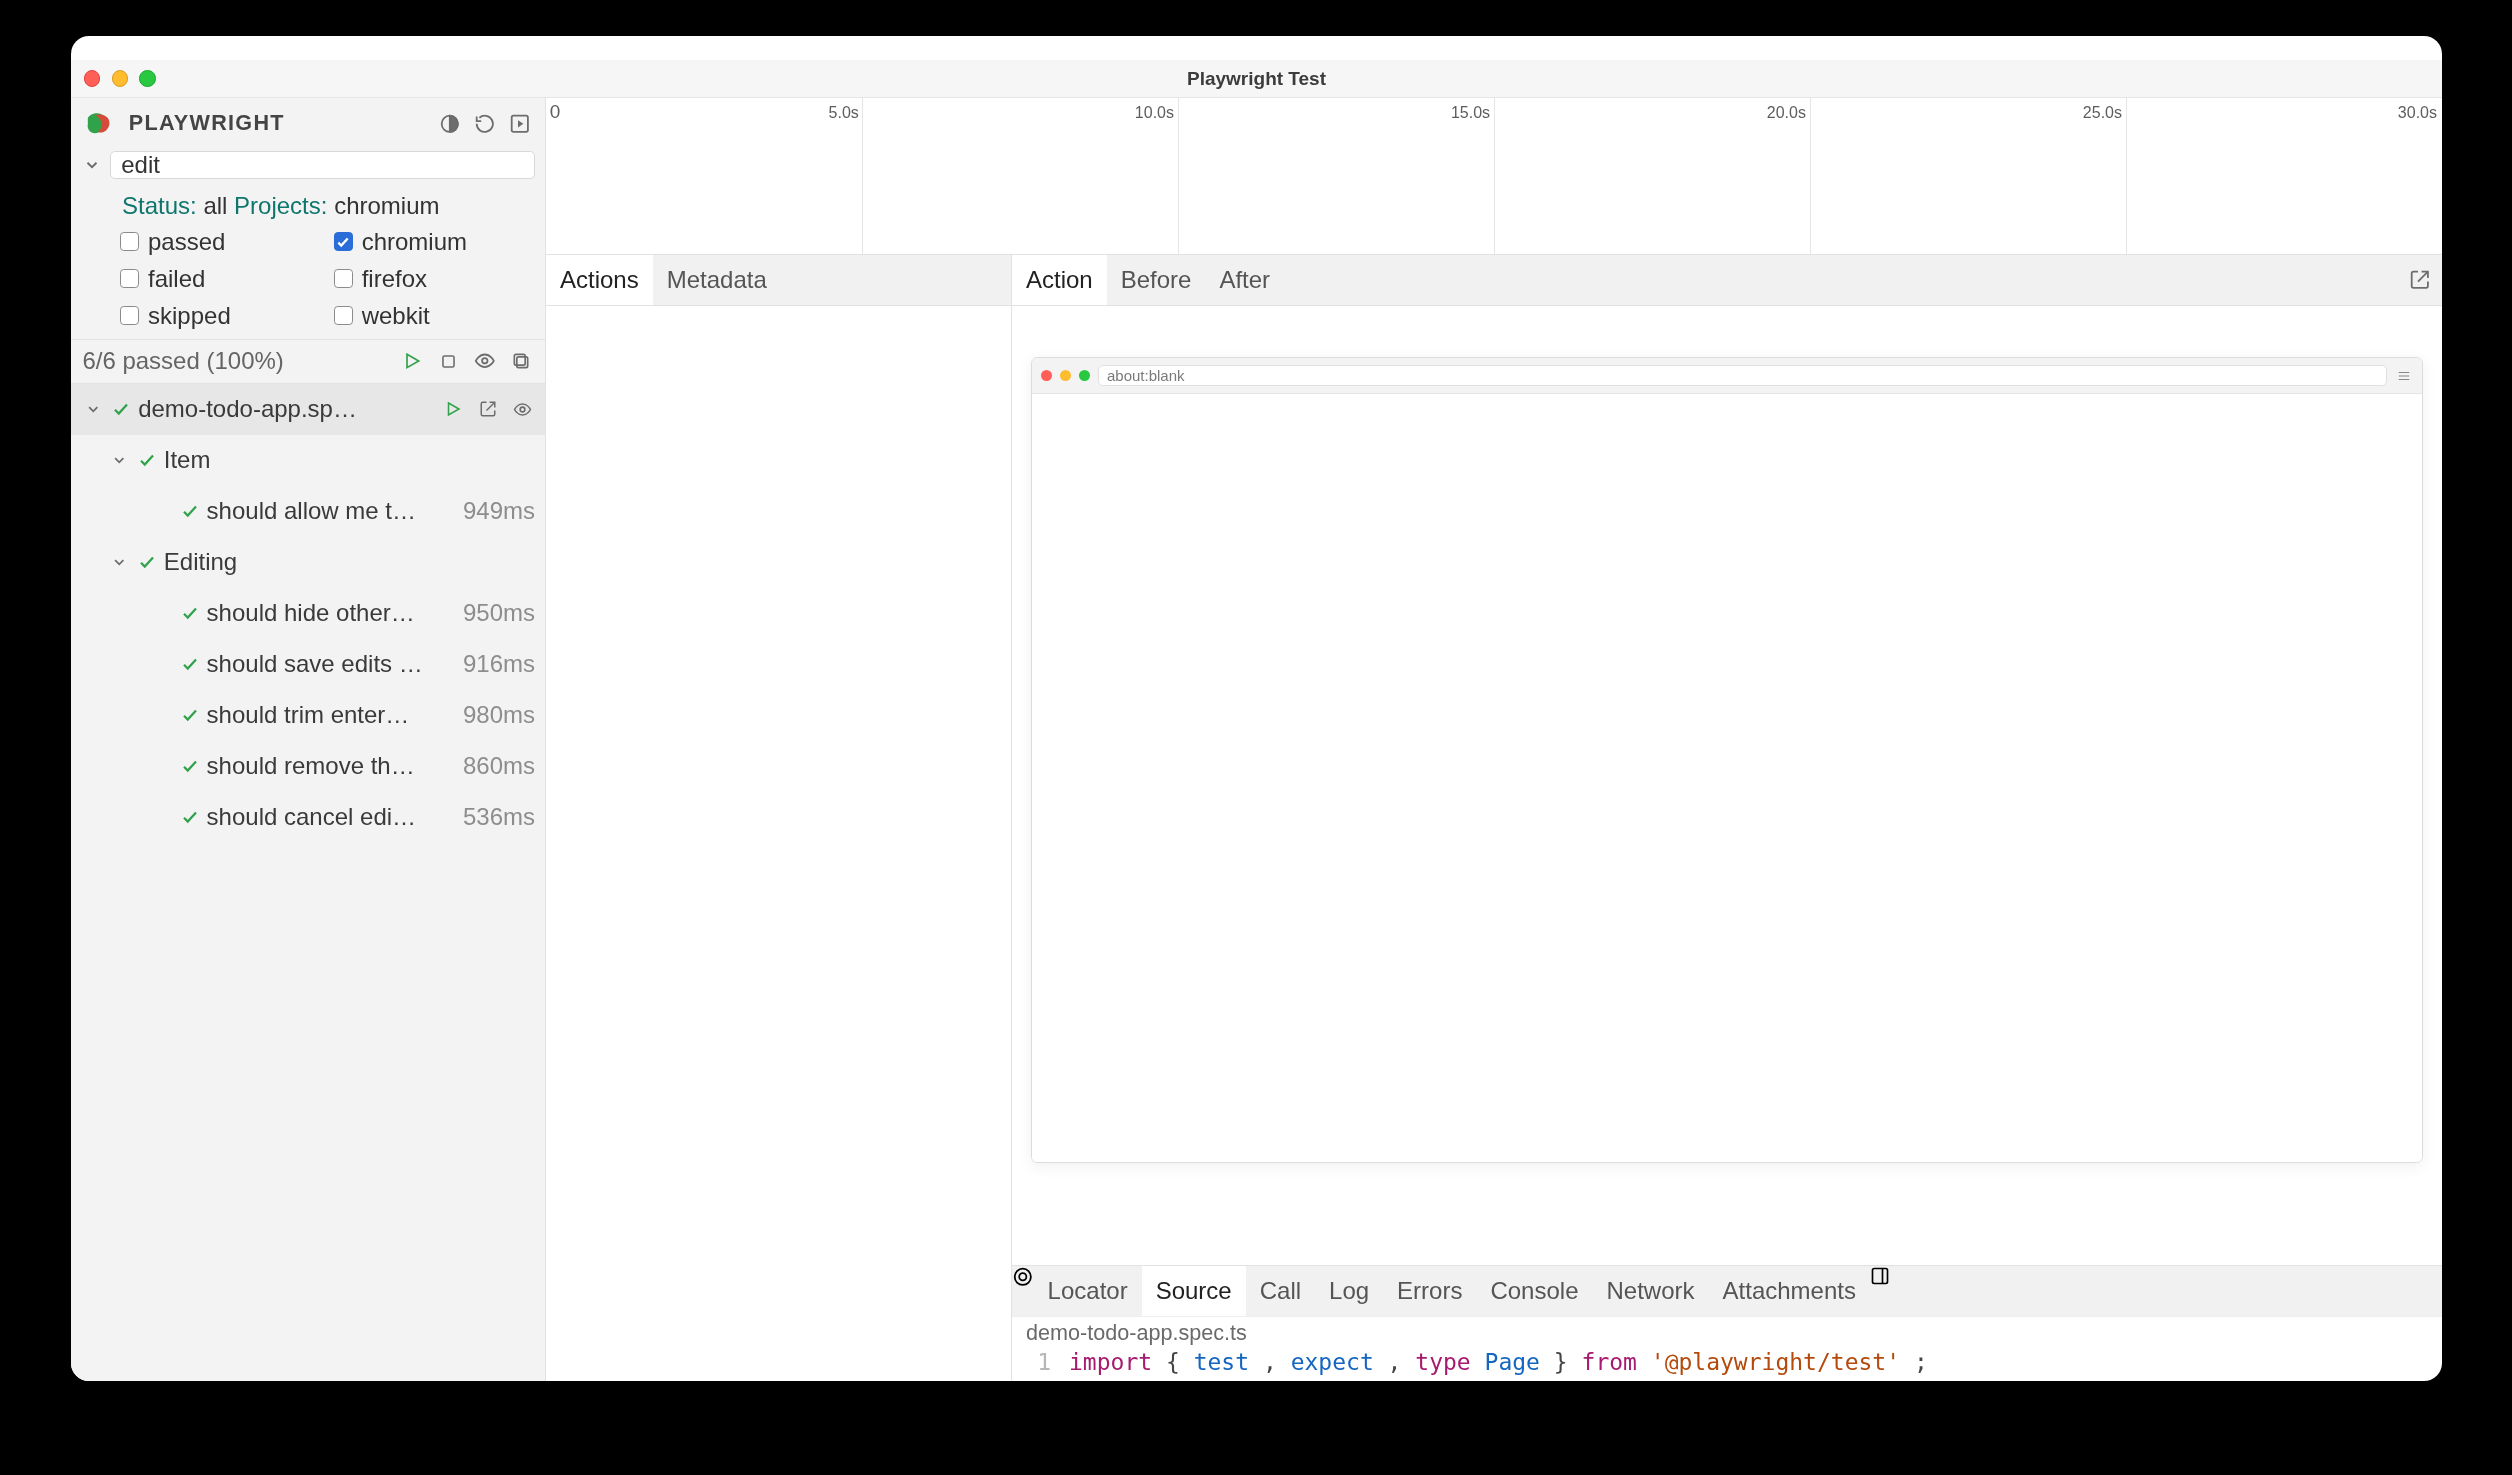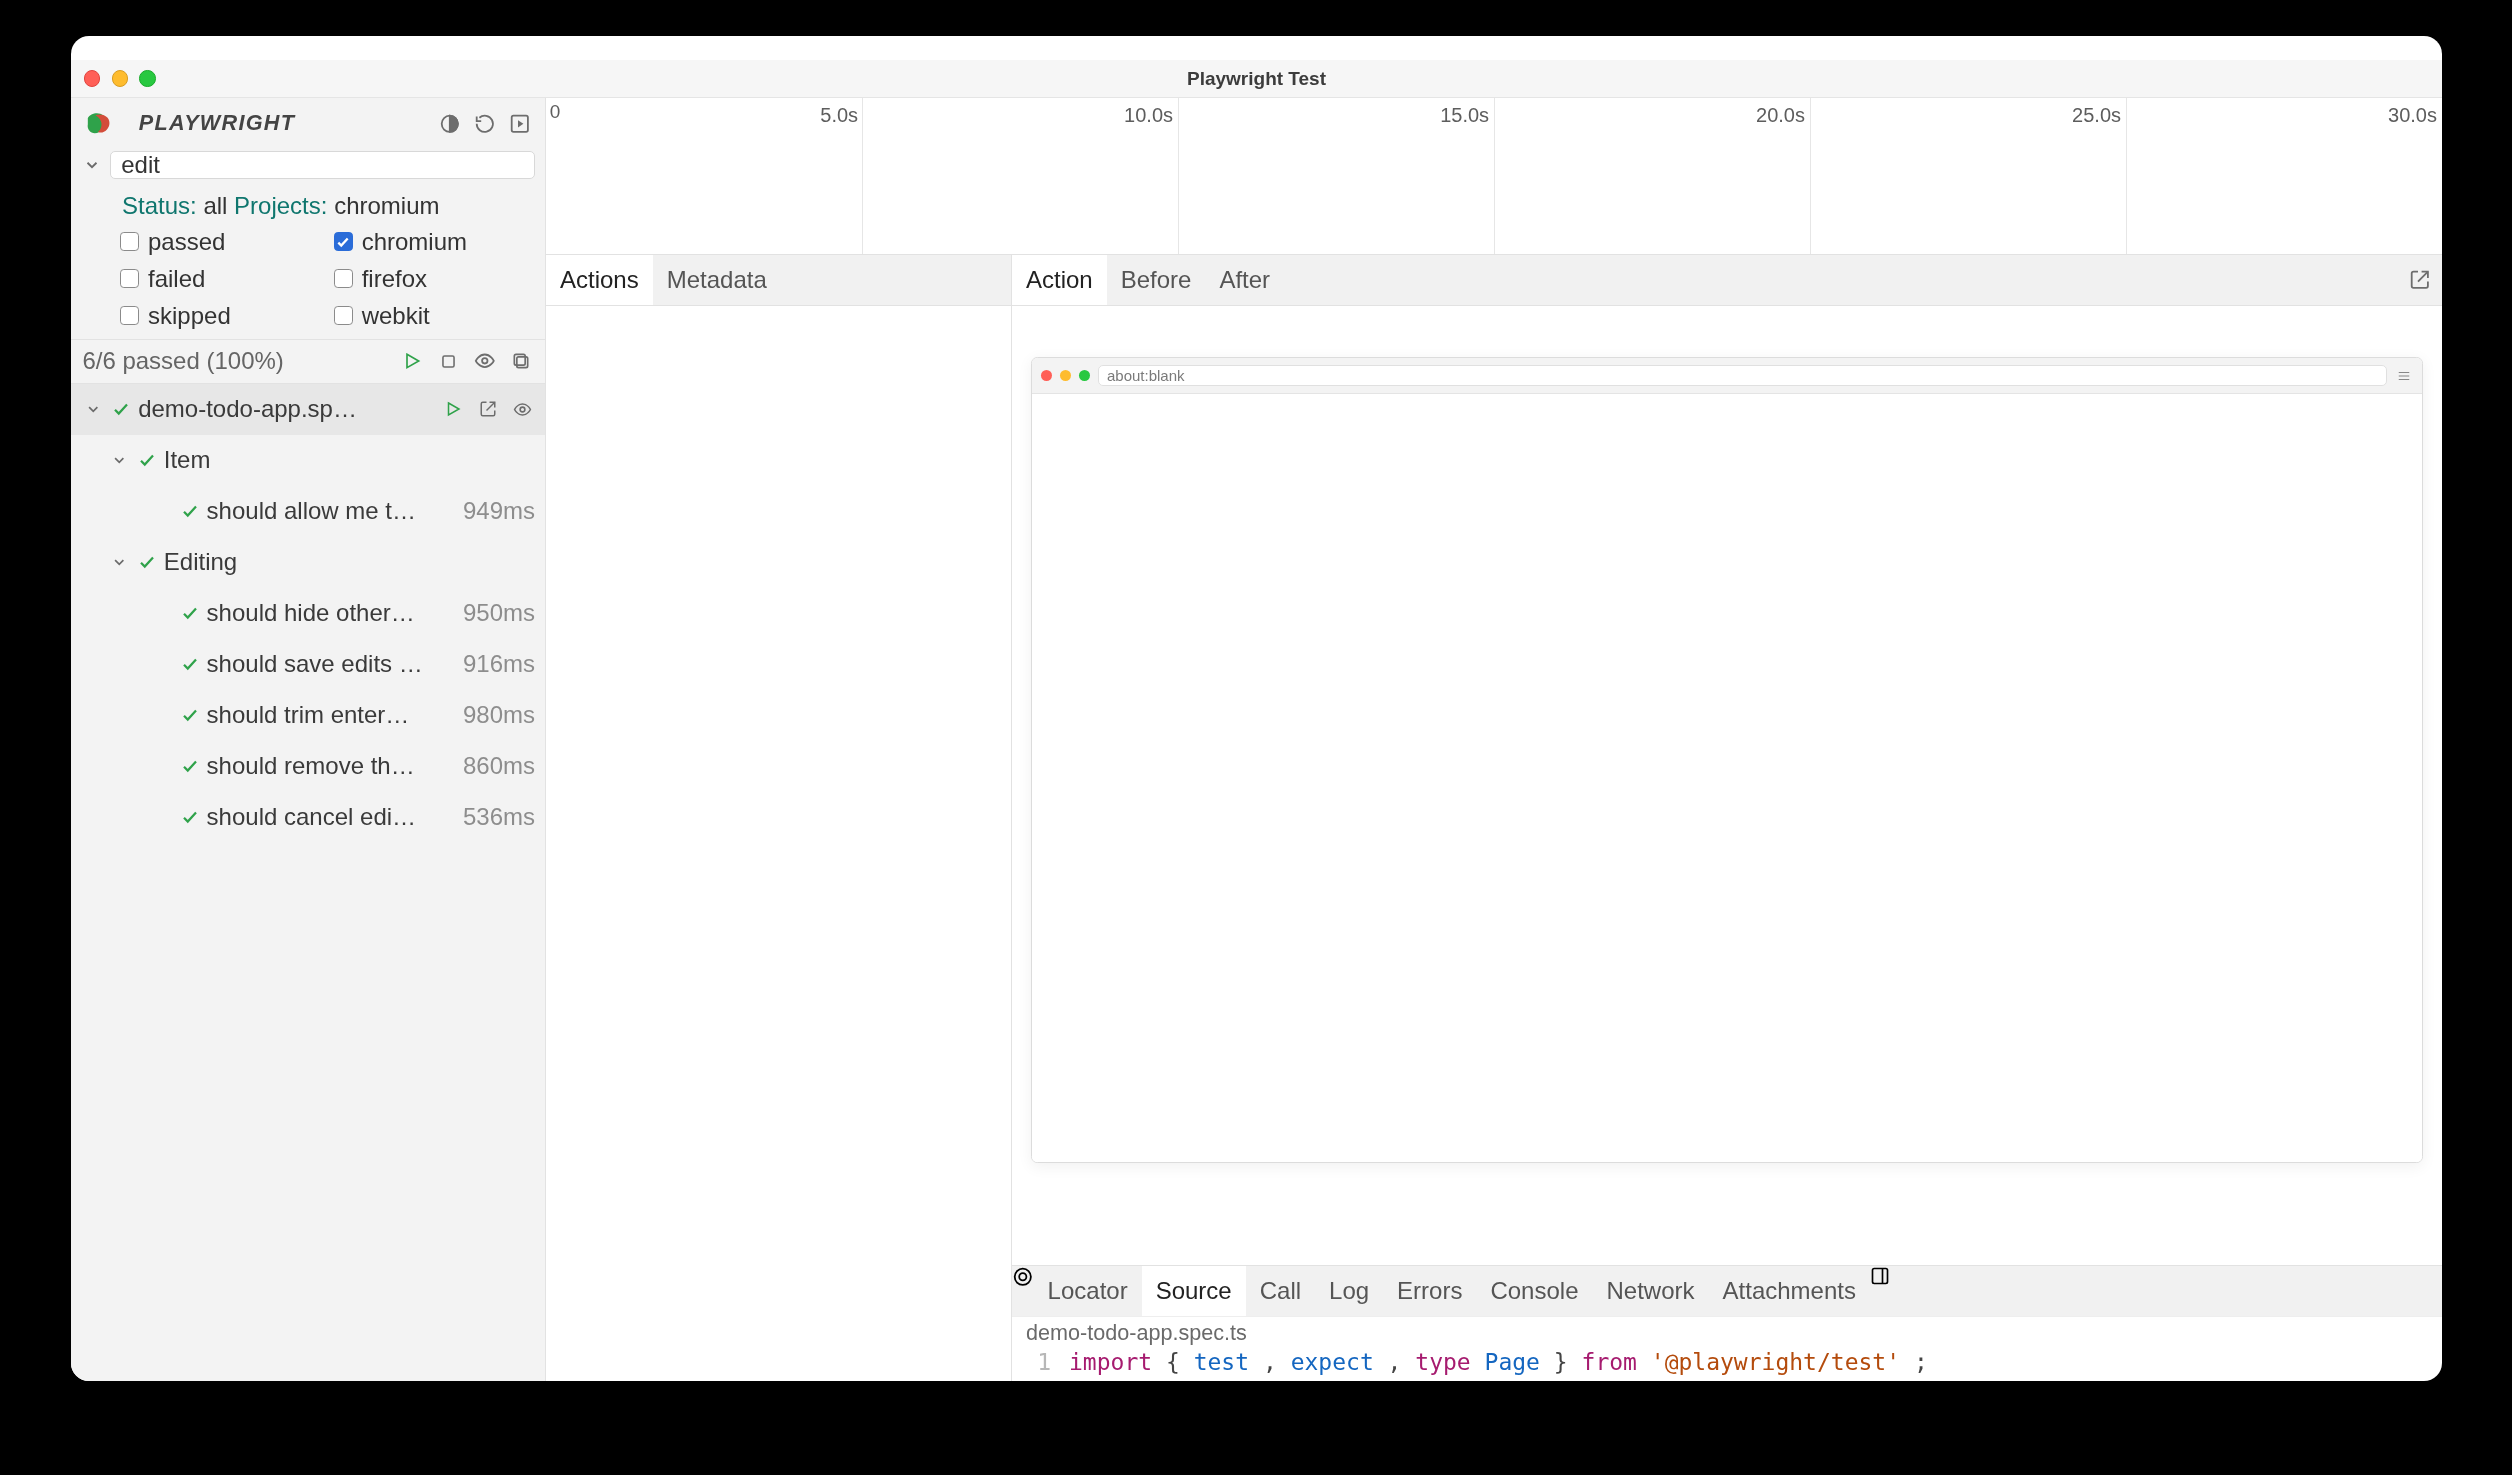--- a/index.html
+++ b/index.html
@@ -19,21 +19,21 @@
   .dot { width: 16.5px; height: 16.5px; border-radius: 50%; }
   .dot.red { background: #ff5f57; border: 0.6px solid #e0443e; }
   .dot.yellow { background: #febc2e; border: 0.6px solid #d89d22; }
   .dot.green { background: #28c840; border: 0.6px solid #1aab2b; }
   .title { position: absolute; left: 0; right: 0; text-align: center; font-size: 19px; font-weight: 600; color: #3c3c3c; pointer-events: none; }
 
   .body { flex: 1; display: flex; min-height: 0; }
 
   
   .sidebar { width: 475px; background: #f3f3f3; border-right: 0.6px solid #e2e2e2; display: flex; flex-direction: column; font-size: 24px; color: #3a3a3a; }
-  .sb-header { display: flex; align-items: center; padding: 11.4px 12.7px 9px 12.7px; gap: 27px; font-style: italic; }
+  .sb-header { display: flex; align-items: center; padding: 11.4px 12.7px 9px 12.7px; gap: 17px; }
   .pw-logo { width: 28px; height: 28px; display: inline-flex; align-items: center; justify-content: center; }
   .pw-title { font-weight: 700; letter-spacing: 1.3px; font-size: 21.6px; color: #444; flex: 1; }
   .hdr-icons { display: flex; gap: 10px; color: #6d6d6d; }
   .icon-btn { width: 25px; height: 25px; display: inline-flex; align-items: center; justify-content: center; cursor: pointer; }
   .search-row { padding: 5px 10px 7.6px 10px; display: flex; align-items: center; gap: 7.6px; }
   .chev { width: 21.6px; height: 21.6px; display: inline-flex; align-items: center; justify-content: center; color: #6b6b6b; }
   .search-input {
     flex: 1; height: 28px; border: 0.6px solid #d8d8d8; border-radius: 5px; background: #fff;
     padding: 0 10px; font-size: 24px; color: #333;
   }
@@ -58,21 +58,21 @@
   .pass { width: 19px; height: 19px; display: inline-flex; align-items: center; justify-content: center; flex-shrink: 0; }
   .pass svg { stroke: #2fa24a; }
   .pad0 { padding-left: 11.4px; }
   .pad1 { padding-left: 37px; }
   .pad2 { padding-left: 109px; }
   .row-actions { display: flex; gap: 10px; color: #6d6d6d; }
 
   
   .main { flex: 1; display: flex; flex-direction: column; min-width: 0; }
   .timeline { height: 157px; border-bottom: 0.6px solid #e2e2e2; position: relative; background: #fff; }
-  .tl-label { position: absolute; top: 6.3px; font-size: 20px; color: #5d5d5d; }
+  .tl-label { position: absolute; top: 6.3px; font-size: 16px; color: #5d5d5d; }
   .tl-zero { position: absolute; left: 3.8px; top: 2.5px; font-size: 19px; color: #5d5d5d; }
   .tl-tick { position: absolute; top: 0; bottom: 0; width: 0.6px; background: #e6e6e6; }
 
   .work { flex: 1; display: flex; min-height: 0; }
   .left-pane { width: 466px; border-right: 0.6px solid #e2e2e2; display: flex; flex-direction: column; }
   .tabs { height: 51px; display: flex; align-items: stretch; background: #f1f1f1; border-bottom: 0.6px solid #e2e2e2; font-size: 24px; }
   .tab { padding: 0 14px; display: flex; align-items: center; color: #555; cursor: pointer; }
   .tab.active { background: #fff; color: #222; }
   .tabs .spacer { flex: 1; }
   .tabs .tab-icon { padding: 0 11.4px; display: flex; align-items: center; color: #6d6d6d; }

